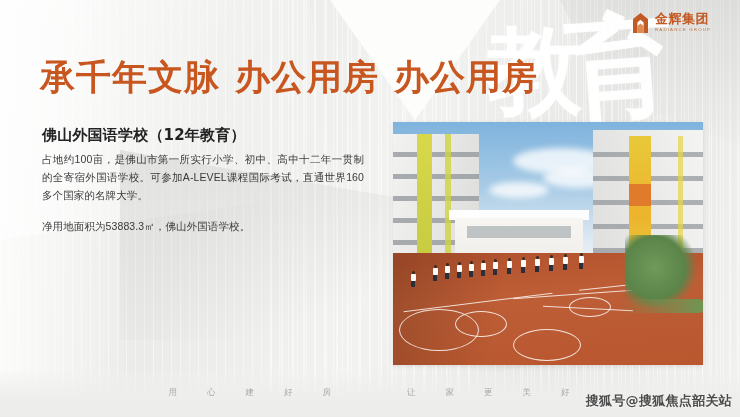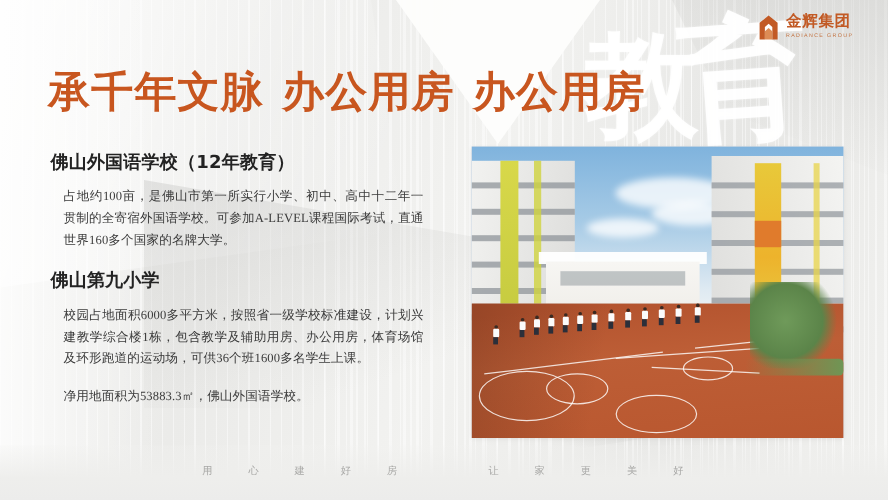--- a/index.html
+++ b/index.html
@@ -133,24 +133,24 @@
     letter-spacing:.2px;line-height:1.35;
     margin:0 0 5px 0;
     display:flex;align-items:center;
   }
   .blk-note{
     font-size:6px;font-weight:400;color:#8d8d8d;
     margin-left:4px;letter-spacing:0;
     position:relative;top:-1px;
   }
   .blk-body{
-    font-family:Liberation Serif, serif;
+    font-family:Liberation Sans, sans-serif;
     font-size:10.5px;color:#3a3a3a;
     line-height:1.72;letter-spacing:.1px;
-    margin:11px;
+    margin:0;
     text-align:justify;
   }
 
   
   .photo{
     position:absolute;left:393px;top:122px;width:310px;height:243px;
     overflow:hidden;
     background:#cfd8e2;
     box-shadow:0 1px 4px rgba(0,0,0,.10);
   }
@@ -310,27 +310,20 @@
   <div class="copy">
 
     <div class="block">
       <h3 class="blk-title">
         <span>佛山外国语学校（12年教育）</span>
         <span class="blk-note"></span>
       </h3>
       <p class="blk-body">占地约100亩，是佛山市第一所实行小学、初中、高中十二年一贯制的全寄宿外国语学校。可参加A-LEVEL课程国际考试，直通世界160多个国家的名牌大学。</p>
     </div>
 
-    <div class="block">
-      <h3 class="blk-title">
-        <span>佛山第九小学</span>
-        <span class="blk-note"></span>
-      </h3>
-      <p class="blk-body">校园占地面积6000多平方米，按照省一级学校标准建设，计划兴建教学综合楼1栋，包含教学及辅助用房、办公用房，体育场馆及环形跑道的运动场，可供36个班1600多名学生上课。</p>
-    </div>
 
     <div class="block">
       <p class="blk-body">净用地面积为53883.3㎡，佛山外国语学校。</p>
     </div>
 
   </div>
 
   <div class="photo">
     <div class="ph-sky"></div>
     <div class="ph-cloud ph-c1"></div>
@@ -460,14 +453,17 @@
     <span>好</span>
     <span>房</span>
     <span class="sep"></span>
     <span>让</span>
     <span>家</span>
     <span>更</span>
     <span>美</span>
     <span>好</span>
   </div>
 
+  <div class="wm">
+    <span>搜狐号@搜狐焦点韶关站</span>
+  </div>
 
 </div>
 
 </body></html>

